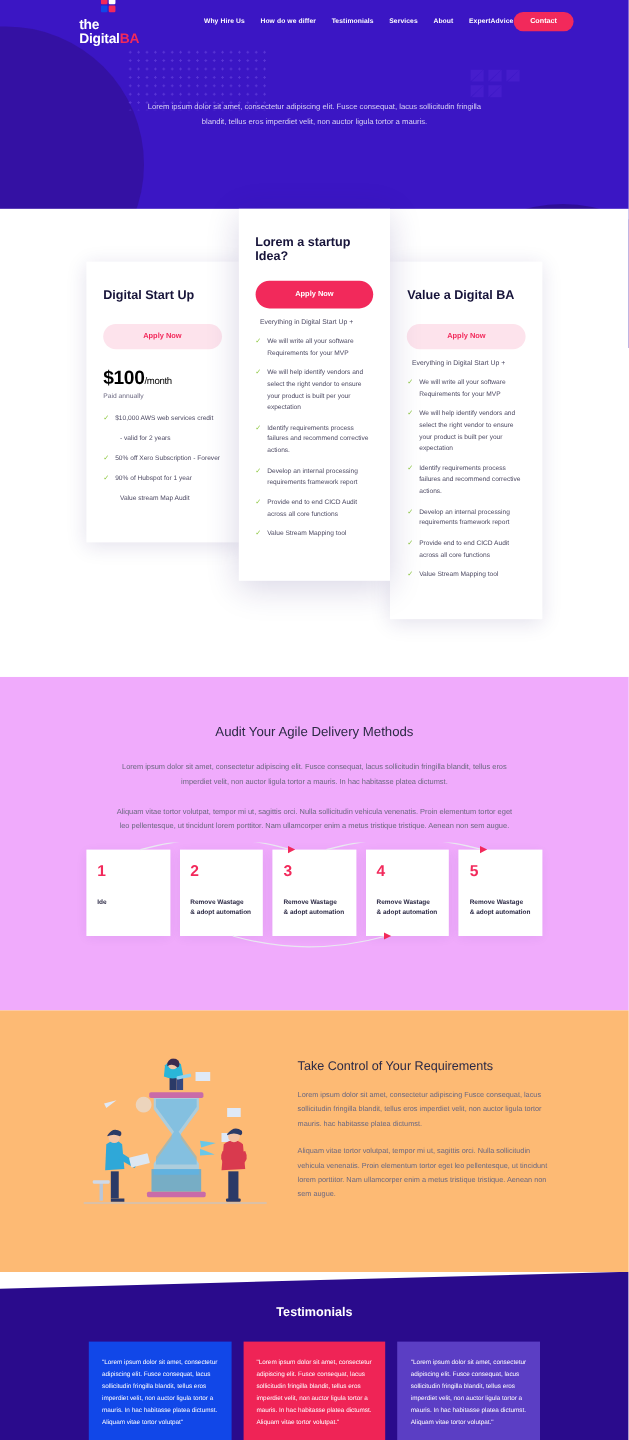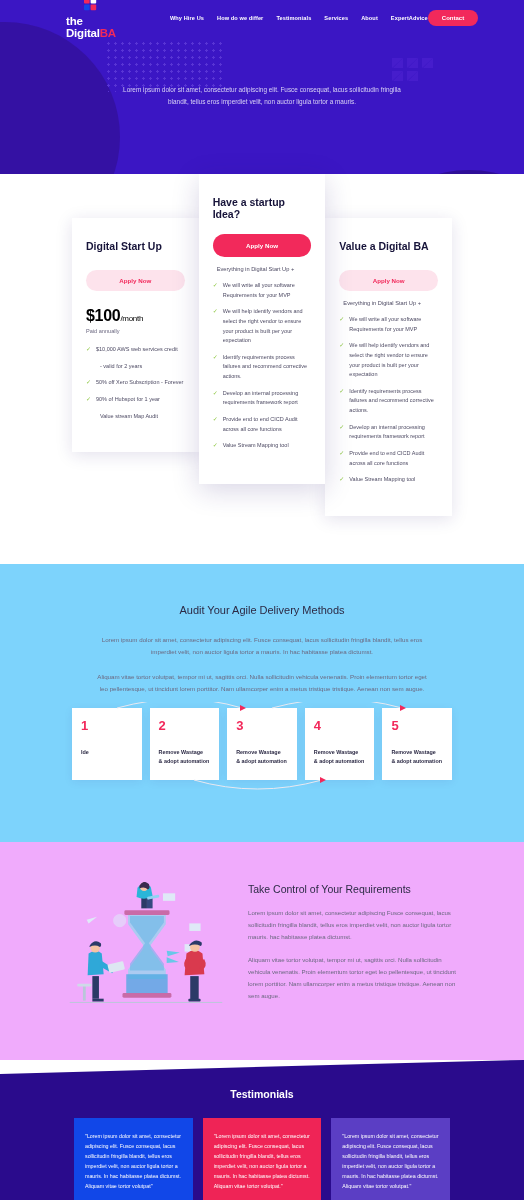--- a/index.html
+++ b/index.html
@@ -197,21 +197,21 @@
     position: absolute;
     left: 0; top: 1px;
     color: #8cc63f;
     font-size: 6px;
     line-height: 1;
   }
   ul.feat li.noicon { padding-left: 14px; }
 
   
   .audit {
-    background: #7dd3fc;
+    background: #f0abfc;
     padding: 40px 0 62px;
     text-align: center;
   }
   .sec-title {
     font-size: 11px;
     color: #2c2a45;
     font-weight: normal;
     margin-bottom: 18px;
   }
   .audit p {
@@ -250,21 +250,21 @@
     color: #2c2a45;
     line-height: 1.65;
   }
 
   
   .control {
     display: flex;
     align-items: center;
     padding: 40px 66px 46px;
     gap: 22px;
-    background: #f0abfc;
+    background: #fdba74;
   }
   .illus { width: 160px; flex: none; }
   .control-text h3 {
     font-size: 10.5px;
     color: #2c2a45;
     font-weight: normal;
     margin-bottom: 12px;
   }
   .control-text p {
     font-size: 6.1px;
@@ -371,21 +371,21 @@
       <ul class="feat">
         <li><span class="tick">✓</span><span>$10,000 AWS web services credit</span></li>
         <li class="noicon"><span>- valid for 2 years</span></li>
         <li><span class="tick">✓</span><span>50% off Xero Subscription - Forever</span></li>
         <li><span class="tick">✓</span><span>90% of Hubspot for 1 year</span></li>
         <li class="noicon"><span>Value stream Map Audit</span></li>
       </ul>
     </div>
 
     <div class="card center">
-      <div class="card-title">Have a startup Idea?</div>
+      <div class="card-title">Lorem a startup Idea?</div>
       <button class="apply-btn solid">Apply Now</button>
       <div class="everything">Everything in Digital Start Up +</div>
       <ul class="feat">
         <li><span class="tick">✓</span><span>We will write all your software  Requirements for your MVP</span></li>
         <li><span class="tick">✓</span><span>We will help identify vendors and select the right vendor to ensure your product is built per your expectation</span></li>
         <li><span class="tick">✓</span><span>Identify requirements process  failures and recommend corrective actions.</span></li>
         <li><span class="tick">✓</span><span>Develop an internal processing requirements framework report</span></li>
         <li><span class="tick">✓</span><span>Provide end to end CICD Audit across all core functions</span></li>
         <li><span class="tick">✓</span><span>Value Stream Mapping tool</span></li>
       </ul>

